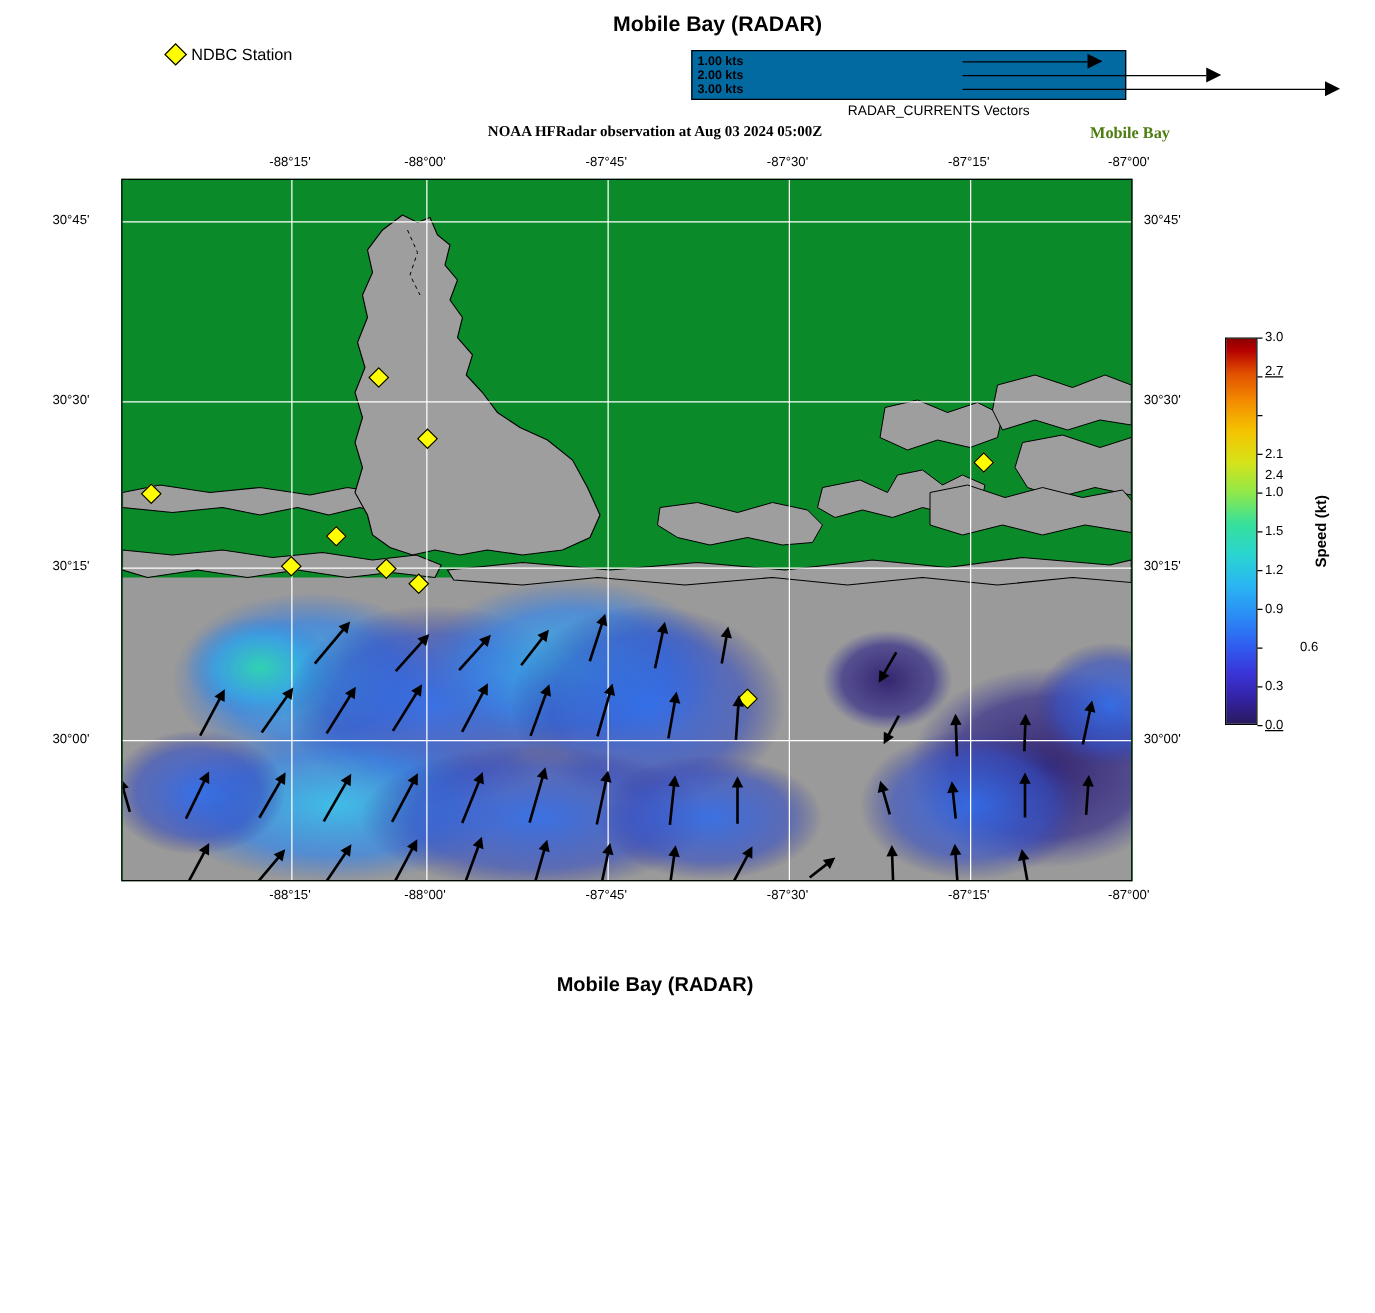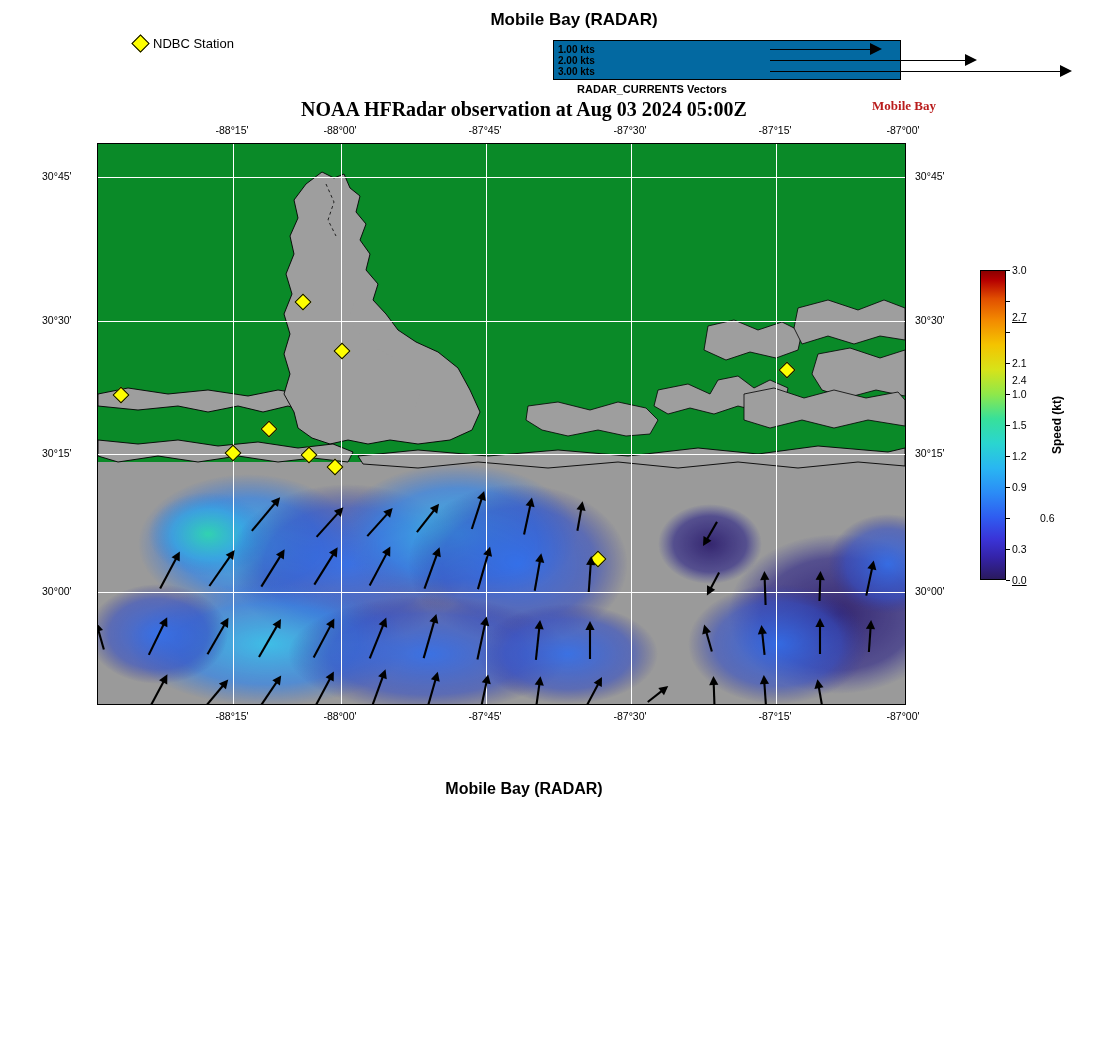--- a/index.html
+++ b/index.html
@@ -21,40 +21,40 @@
     left: 0; top: 10px; width: 1100px;
     text-align: center;
     font-size: 17px;
     font-weight: bold;
     font-family: "Liberation Sans", sans-serif;
     color: #000;
   }
   #sub-title {
     left: 0; top: 98px; width: 1000px;
     text-align: center;
-    font-size: 20px;
+    font-size: 12px;
     font-weight: bold;
     font-family: "Liberation Serif", serif;
     color: #000;
   }
   #bottom-title {
     left: 0; top: 780px; width: 1000px;
     text-align: center;
     font-size: 16px;
     font-weight: bold;
     font-family: "Liberation Sans", sans-serif;
     color: #000;
   }
   #region-label {
     left: 780px; top: 98px; width: 200px;
     text-align: center;
     font-size: 13px;
     font-weight: bold;
     font-family: "Liberation Serif", serif;
-    color: #b91c1c;
+    color: #4d7c0f;
   }
 
   
   #ndbc-legend {
     left: 110px; top: 36px;
     display: flex;
     align-items: center;
     gap: 6px;
     font-size: 13px;
     color: #000;
@@ -91,23 +91,23 @@
   .vk-head {
     position: absolute;
     top: 0px;
     width: 0; height: 0;
     border-left: 12px solid #000;
     border-top: 6px solid transparent;
     border-bottom: 6px solid transparent;
   }
   #vector-key-caption {
     left: 553px; top: 83px; width: 348px;
-    text-align: left;
+    text-align: center;
     font-size: 11px;
-    font-weight: bold;
+    font-weight: normal;
     color: #000;
   }
 
   
   #map-frame {
     left: 97px; top: 143px;
     width: 809px; height: 562px;
     border: 1.2px solid #000;
     box-sizing: border-box;
     overflow: hidden;
@@ -510,21 +510,21 @@
         </g>
       </svg>
     </div>
 </div>
 
 <div class="abs" id="colorbar-wrap">
   <div id="colorbar"></div>
   <div id="colorbar-title">Speed (kt)</div>
 <div class="cb-tick-label" style="top: 0px;">3.0</div>
     <div class="cb-tick" style="top: 0px;"></div>
-    <div class="cb-tick-label" style="top: 47px; text-decoration: underline;">2.7</div>
+    <div class="cb-tick-label" style="top: 27px; text-decoration: underline;">2.7</div>
     <div class="cb-tick" style="top: 31px;"></div>
     <div class="cb-tick-label" style="top: 62px; margin-top: 48px;">2.4</div>
     <div class="cb-tick" style="top: 62px;"></div>
     <div class="cb-tick-label" style="top: 93px;">2.1</div>
     <div class="cb-tick" style="top: 93px;"></div>
     <div class="cb-tick-label" style="top: 124px;">1.0</div>
     <div class="cb-tick" style="top: 124px;"></div>
     <div class="cb-tick-label" style="top: 155px;">1.5</div>
     <div class="cb-tick" style="top: 155px;"></div>
     <div class="cb-tick-label" style="top: 186px;">1.2</div>

